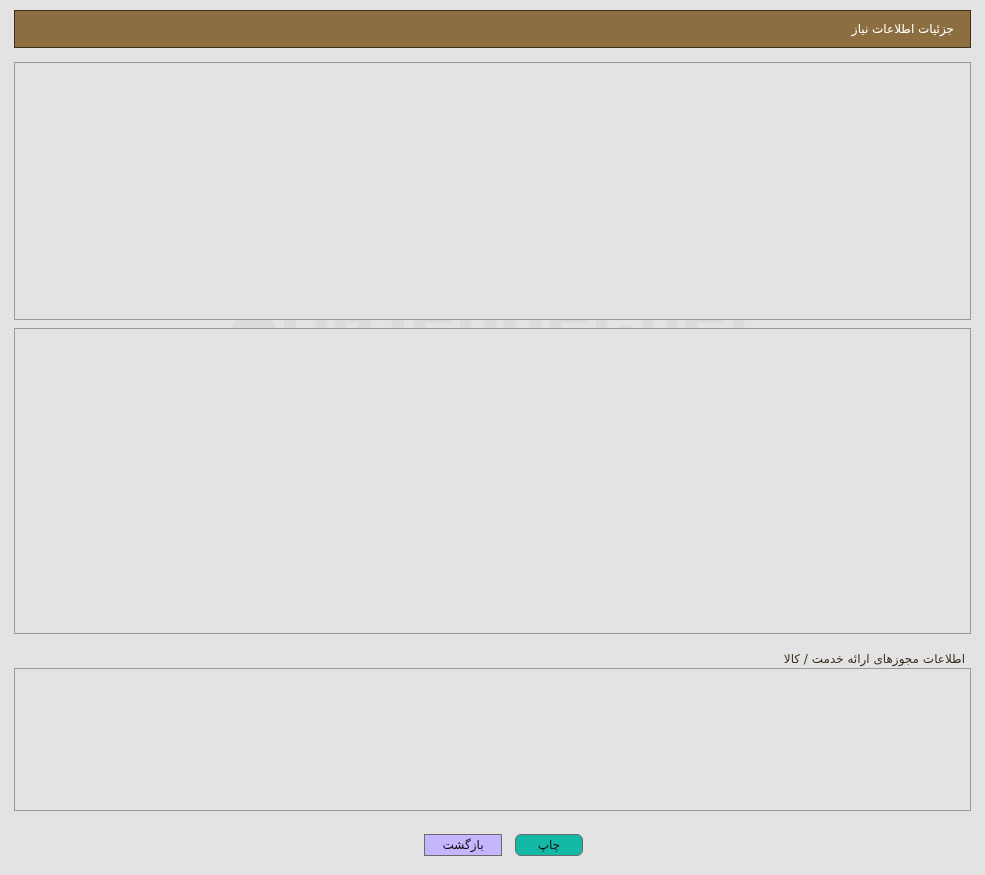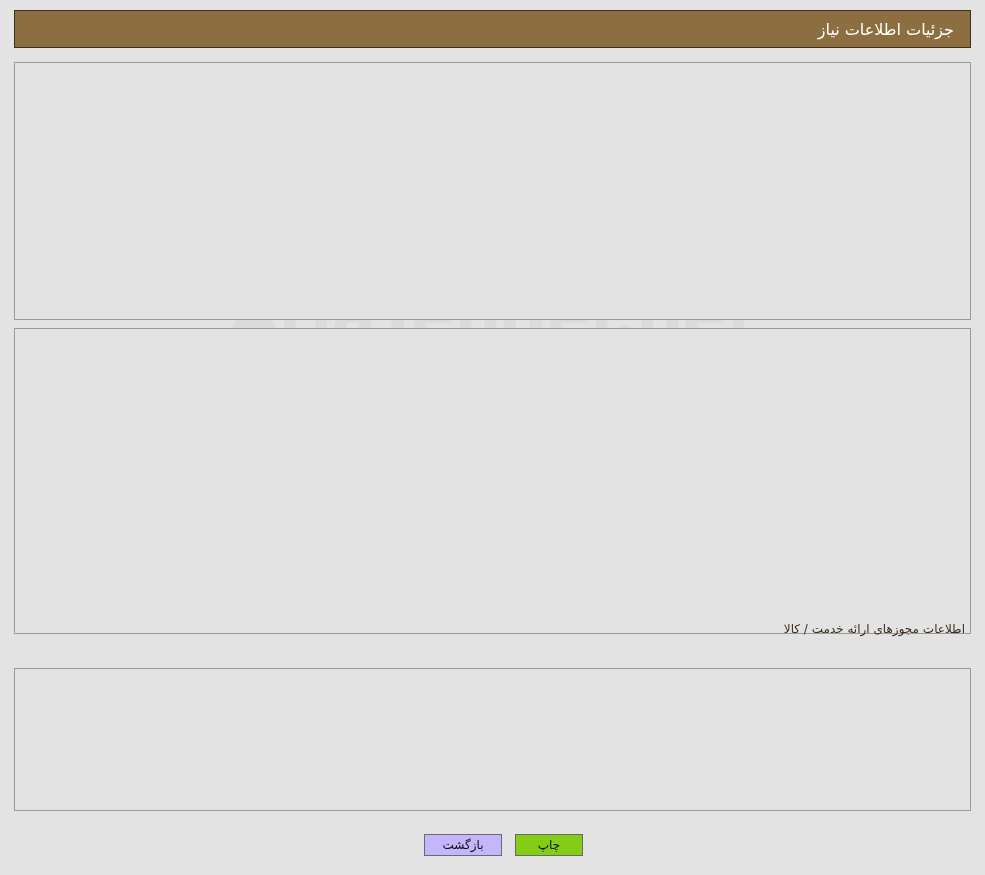--- a/index.html
+++ b/index.html
@@ -52,21 +52,21 @@
     height: 38px;
     background: #8d6e41;
     border: 1px solid #3c2f1c;
     box-sizing: border-box;
     display: flex;
     align-items: center;
     z-index: 2;
   }
   .page-header .title {
     color: #ffffff;
-    font-size: 16px;
+    font-size: 12px;
     padding-right: 16px;
   }
 
   
   .panel {
     position: absolute;
     border: 1px solid #9a9a9a;
     background: #e3e3e3;
     box-sizing: border-box;
     z-index: 2;
@@ -235,21 +235,21 @@
     position: absolute;
     height: 22px;
     line-height: 20px;
     border: 1px solid #6a6a6a;
     box-sizing: border-box;
     font-size: 12px;
     text-align: center;
     cursor: pointer;
     color: #111;
   }
-  .bbtn.print  { background: #84cc16; }
+  .bbtn.print  { background: #14b8a6; border-radius: 6px; }
   .bbtn.back   { background: #c4b5fd; }
 </style>
 </head>
 <body>
 
 <div id="watermark">
   <svg class="wm-shield" viewBox="0 0 96 120">
     <path d="M48 4 L90 20 L90 62 C90 92 68 110 48 116 C28 110 6 92 6 62 L6 20 Z" fill="none" stroke="#e7c9c9" stroke-width="9"></path>
     <path d="M34 50 L48 86 L62 50" fill="none" stroke="#e7c9c9" stroke-width="9"></path>
   </svg>
@@ -375,21 +375,21 @@
 </table>
 
 <span class="lbl lbl-b" style="position:absolute; right:22px; top:576px; font-weight:bold;">توضیحات خریدار:</span>
 <div class="tarea" style="position:absolute; right:108px; top:544px; width:750px; height:76px;">
   <div>ارایه پیش فاکتور ، کد کارگاهی  و مفاصاحساب بیمه تامین اجتماعی الزامی است</div>
   <div>محل انجام در راه آهن مشهد میباشد</div>
   <div>پرداخت حداکثر 15روز پس از تحویل و تایید خدمت و ارائه مفاصاحساب بیمه می باشد</div>
   <span class="grip">◢</span>
 </div>
 
-<div class="caption" style="right:20px; top:622px;">اطلاعات مجوزهای ارائه خدمت / کالا</div>
+<div class="caption" style="right:20px; top:652px;">اطلاعات مجوزهای ارائه خدمت / کالا</div>
 
 <div class="panel" style="left:14px; top:668px; width:957px; height:143px;"></div>
 
 <table class="grid" style="right:48px; top:729px; width:890px;">
   <thead>
     <tr>
       <th style="width:216px;">الزامی بودن ارائه مجوز</th>
       <th style="width:528px;">اعلام وضعیت مجوز توسط تامین کننده</th>
       <th style="width:146px;">جزئیات</th>
     </tr>

